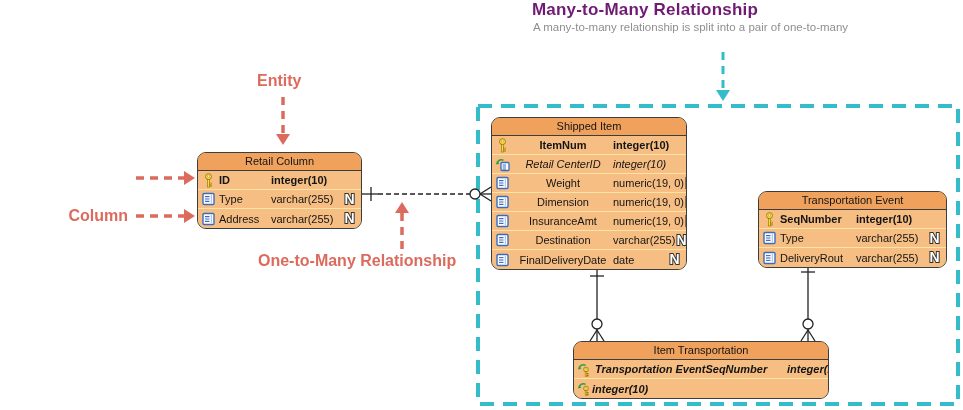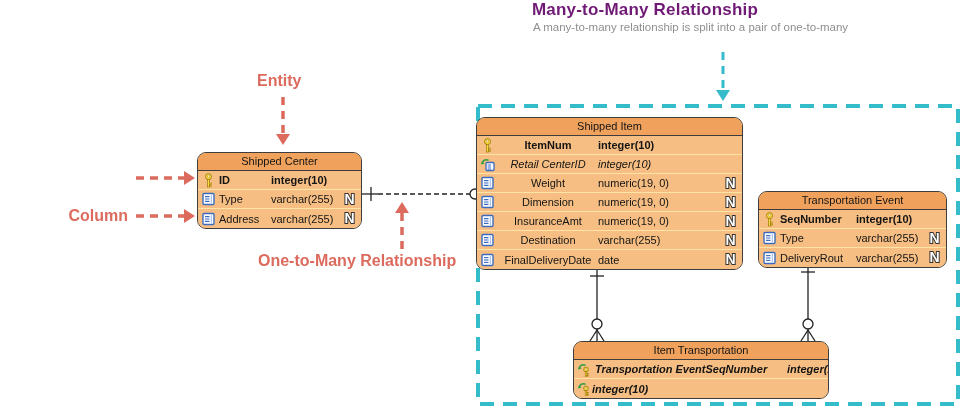--- a/index.html
+++ b/index.html
@@ -46,21 +46,21 @@
   .c-icon{width:15px;height:14px;flex:0 0 15px;display:inline-flex;align-items:center;justify-content:center;}
   .c-name{margin-left:3px;white-space:nowrap;overflow:hidden;}
   .c-type{flex:1;white-space:nowrap;}
   .c-null{width:13px;flex:0 0 13px;display:inline-flex;align-items:center;justify-content:center;}
   .pk{font-weight:bold;}
   .fk{font-style:italic;}
   .pkfk{font-weight:bold;font-style:italic;}
 
   #tbl-retail   {left:197px;top:152px;width:165px;}
   #tbl-retail .c-name{width:52px;flex:0 0 52px;}
-  #tbl-shipped  {left:476px;top:117px;width:267px;}
+  #tbl-shipped  {left:491px;top:117px;width:196px;}
   #tbl-shipped .c-name{width:100px;flex:0 0 100px;text-align:center;}
   #tbl-event    {left:758px;top:191px;width:189px;}
   #tbl-event .c-name{width:76px;flex:0 0 76px;}
   #tbl-itemtrans{left:573px;top:341px;width:256px;}
   #tbl-itemtrans .c-name{width:192px;flex:0 0 192px;}
 </style>
 </head>
 <body>
 
 <div id="canvas">
@@ -123,21 +123,21 @@
   <div class="m2m-title">Many-to-Many Relationship</div>
   <div class="m2m-desc">
     <div>A many-to-many relationship is split into a pair of one-to-many</div>
   </div>
 
   <div class="callout lbl-entity">Entity</div>
   <div class="callout lbl-column">Column</div>
   <div class="callout lbl-one2many">One-to-Many Relationship</div>
 
   <div class="erd-table" id="tbl-retail">
-    <div class="erd-header">Shipped Center</div>
+    <div class="erd-header">Retail Column</div>
     <div>
         <div class="erd-row">
           <span class="c-icon">
             <svg width="13" height="15" viewBox="0 0 13 15">
         <circle cx="6.5" cy="3.6" r="3" fill="#ffd83a" stroke="#9a7a10" stroke-width="0.9"></circle>
         <circle cx="6.5" cy="3.2" r="1.1" fill="#fff" stroke="#9a7a10" stroke-width="0.5"></circle>
         <rect x="5.5" y="6.4" width="2" height="7.6" fill="#ffd83a" stroke="#9a7a10" stroke-width="0.7"></rect>
         <rect x="7.5" y="10" width="2" height="1.4" fill="#ffd83a" stroke="#9a7a10" stroke-width="0.6"></rect>
         <rect x="7.5" y="12.2" width="2" height="1.4" fill="#ffd83a" stroke="#9a7a10" stroke-width="0.6"></rect>
        </svg>

